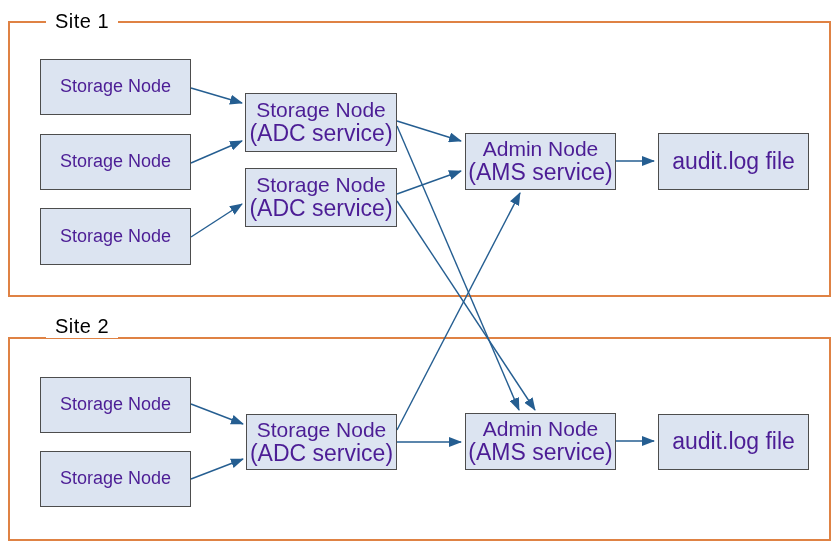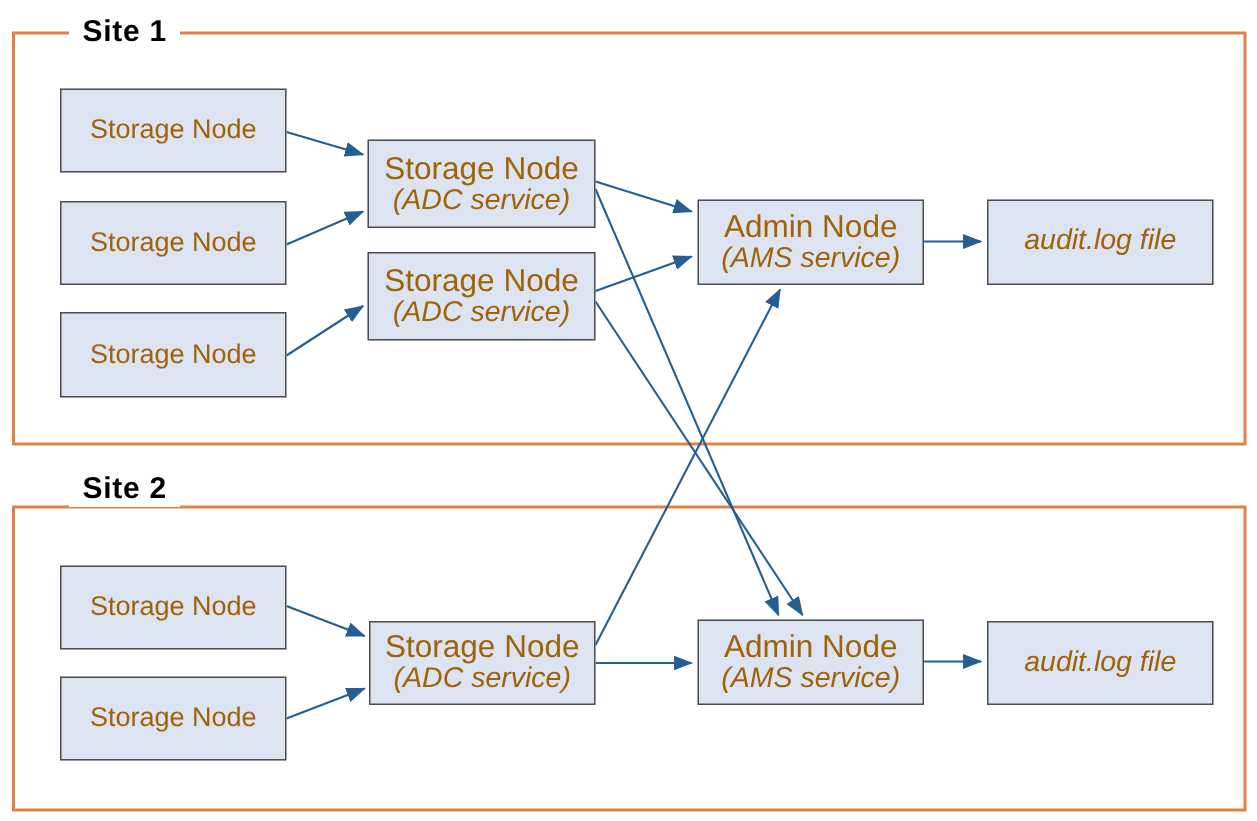--- a/index.html
+++ b/index.html
@@ -17,21 +17,21 @@
     border: 2px solid var(--frame, #df8244);
     background: transparent;
     z-index: 0;
   }
   .site-label {
     position: absolute;
     z-index: 3;
     background: #ffffff;
     color: #000000;
     font-size: 20px;
-    font-weight: bold;
+    font-weight: normal;
     letter-spacing: 0.5px;
     padding: 0 9px;
     height: 24px;
     line-height: 24px;
   }
   .arrows {
     position: absolute;
     left: 0; top: 0;
     z-index: 1;
   }
@@ -45,25 +45,25 @@
   .node {
     position: absolute;
     box-sizing: border-box;
     background: var(--node-fill, #dce4f1);
     border: 1.5px solid var(--node-border, #4d4d4d);
     display: flex;
     flex-direction: column;
     align-items: center;
     justify-content: center;
     text-align: center;
-    color: #a16207;
+    color: #4c1d95;
     z-index: 2;
   }
   .node .t1  { font-size: 21px; line-height: 1.1; white-space: nowrap; }
-  .node .t2  { font-size: 19px; line-height: 1.1; white-space: nowrap; font-style: italic; }
+  .node .t2  { font-size: 23px; line-height: 1.1; white-space: nowrap; }
   .node .t1s { font-size: 18px; line-height: 1.1; white-space: nowrap; }
 </style>
 </head>
 <body>
 
 <div class="canvas">
 
   <div class="frame" style="left:8px; top:21px; width:823px; height:276px;"></div>
   <div class="frame" style="left:8px; top:337px; width:823px; height:204px;"></div>
 

